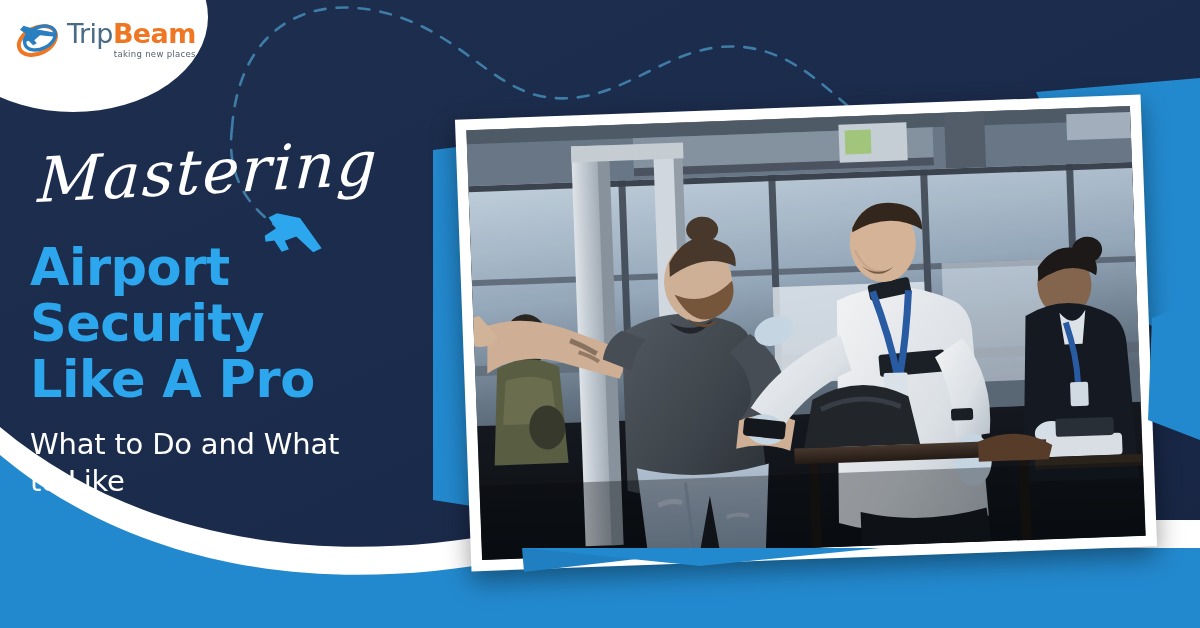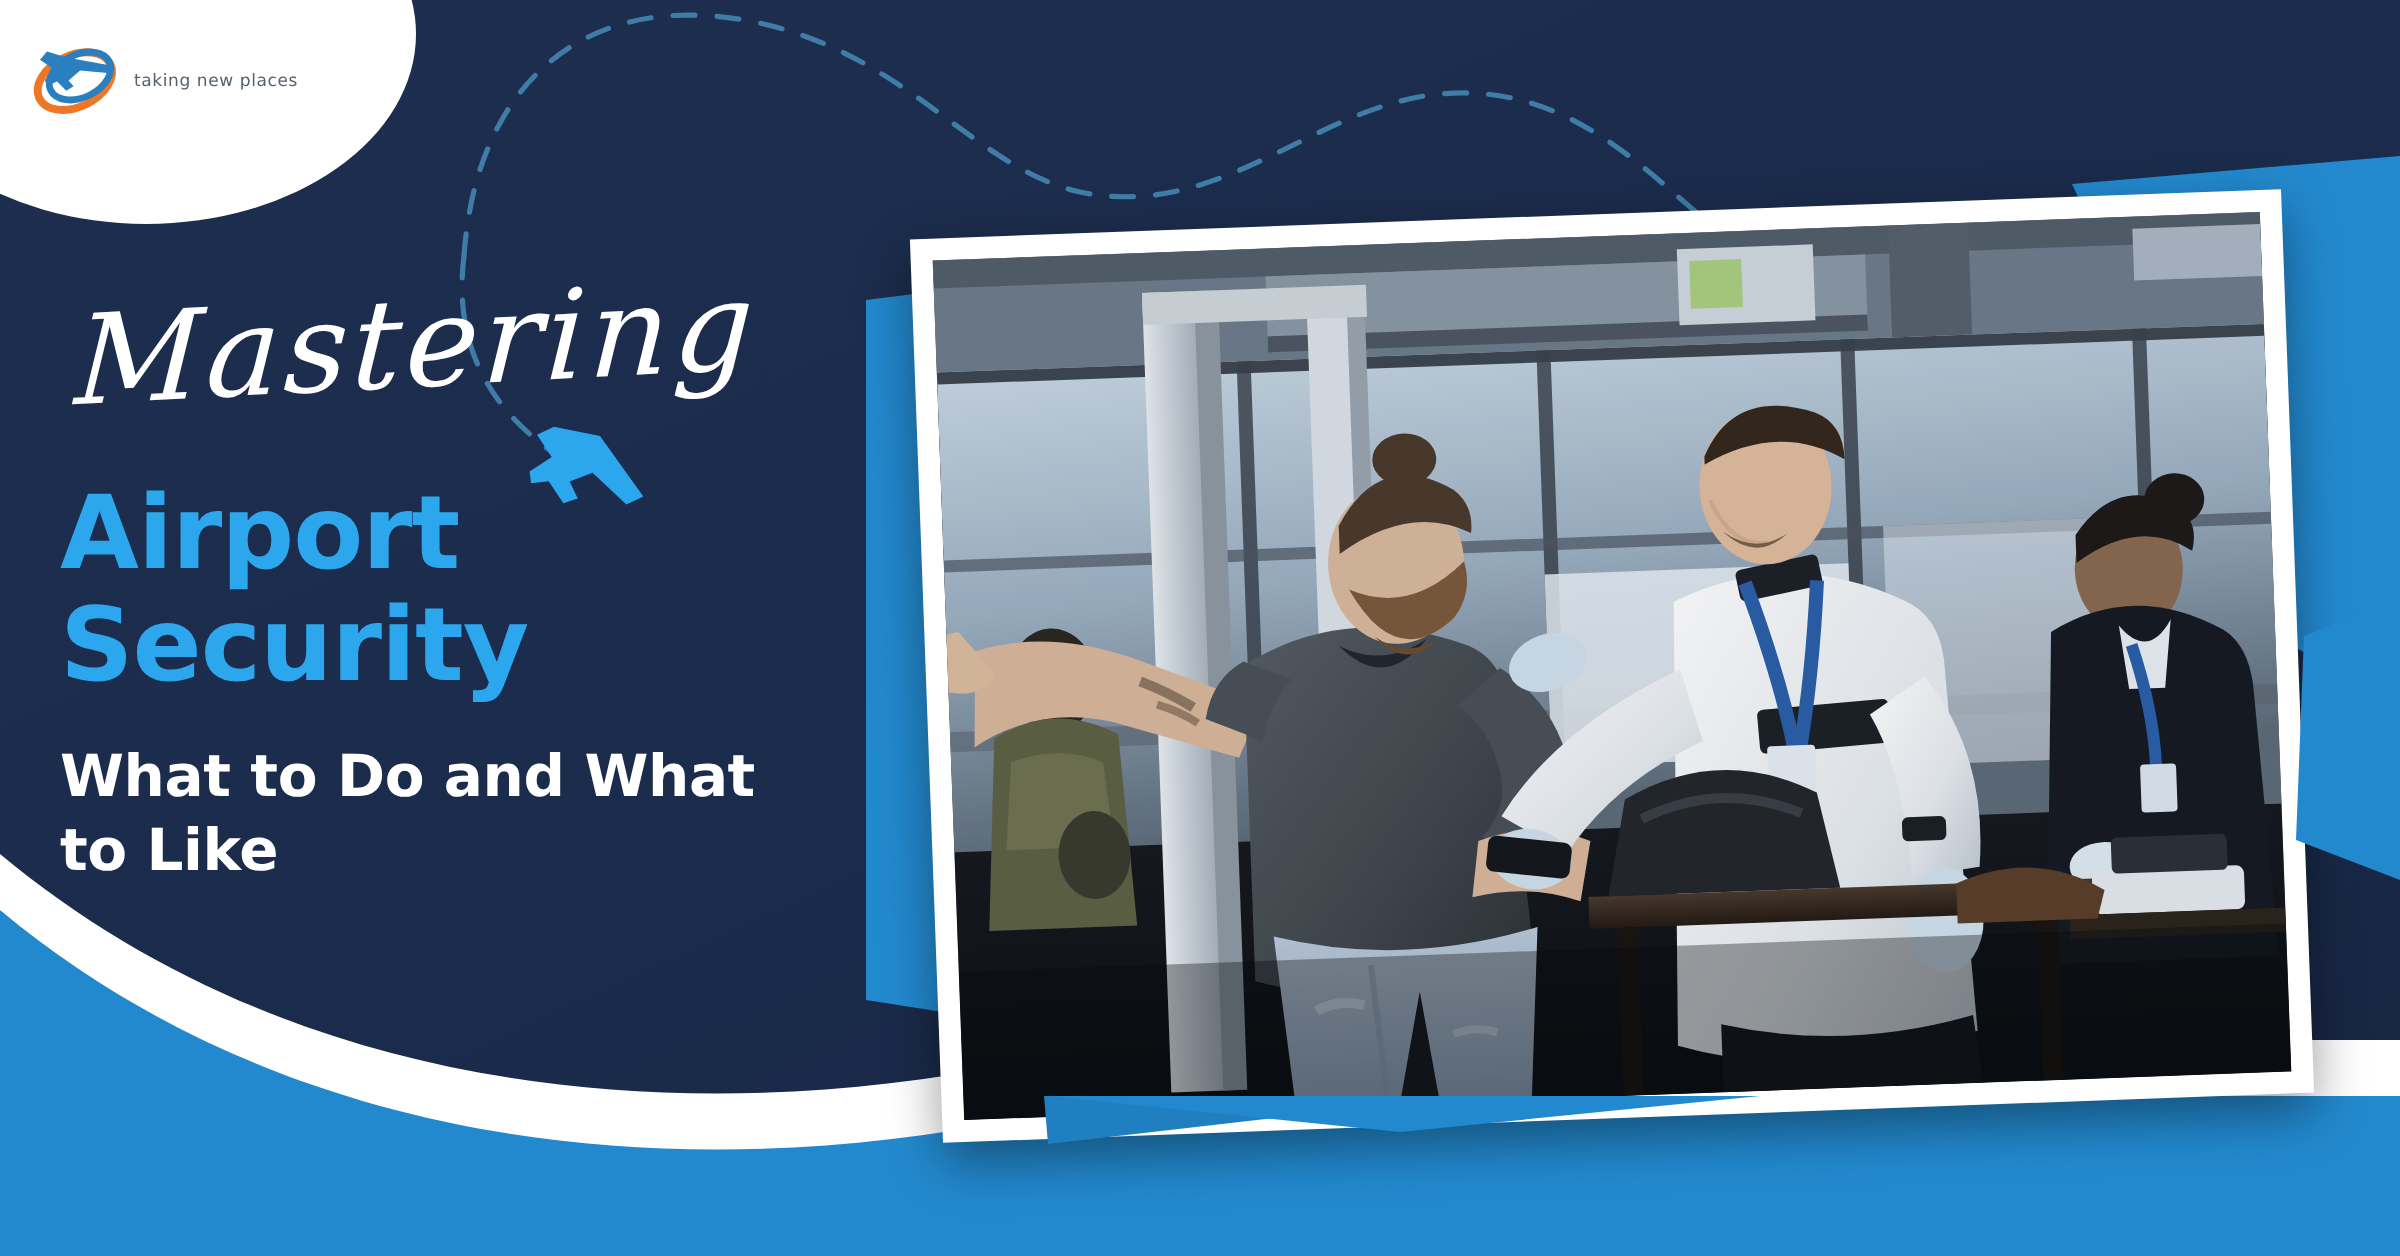--- a/index.html
+++ b/index.html
@@ -87,21 +87,21 @@
     font-weight:700;
     color:#2ca6ec;
     line-height:1.1;
     letter-spacing:-0.5px;
   }
 
   .sub-title {
     margin-top:18px;
     font-family:"DejaVu Sans", sans-serif;
     font-size:29px;
-    font-weight:700;
+    font-weight:400;
     color:#ffffff;
     line-height:1.28;
     letter-spacing:-0.2px;
   }
 
   
   .accents {
     position:absolute; left:0; top:0;
     width:1200px; height:628px; z-index:3;
     pointer-events:none;
@@ -353,28 +353,32 @@
 
       <ellipse cx="27" cy="31" rx="23" ry="15" fill="none" stroke="#ef7622" stroke-width="4.6" transform="rotate(-26 27 31)"></ellipse>
 
       <ellipse cx="30" cy="28" rx="19" ry="12.5" fill="none" stroke="#2a7fc1" stroke-width="4" transform="rotate(-26 30 28)"></ellipse>
 
       <g transform="translate(26,8) rotate(22)">
         <path d="M0,10 L24,5 L27,9 L10,14 L6,22 L10,24 L7,28 L0,25 L-4,29 L-7,27 L-5,19 L-14,17 L-12,11 Z" fill="#2a7fc1"></path>
       </g>
     </svg>
     <div class="logo-text">
+      <div class="logo-word">
+        <span class="logo-trip">Trip</span><span class="logo-beam">Beam</span>
+      </div>
       <div class="logo-tag">taking new places</div>
     </div>
   </div>
 
   <div class="copy">
     <div class="script-title">Mastering</div>
     <div class="main-title">
       <div>Airport Security</div>
+      <div>Like A Pro</div>
     </div>
     <div class="sub-title">
       <div>What to Do and What</div>
       <div>to Like</div>
     </div>
   </div>
 
 </div>
 
 </body></html>

